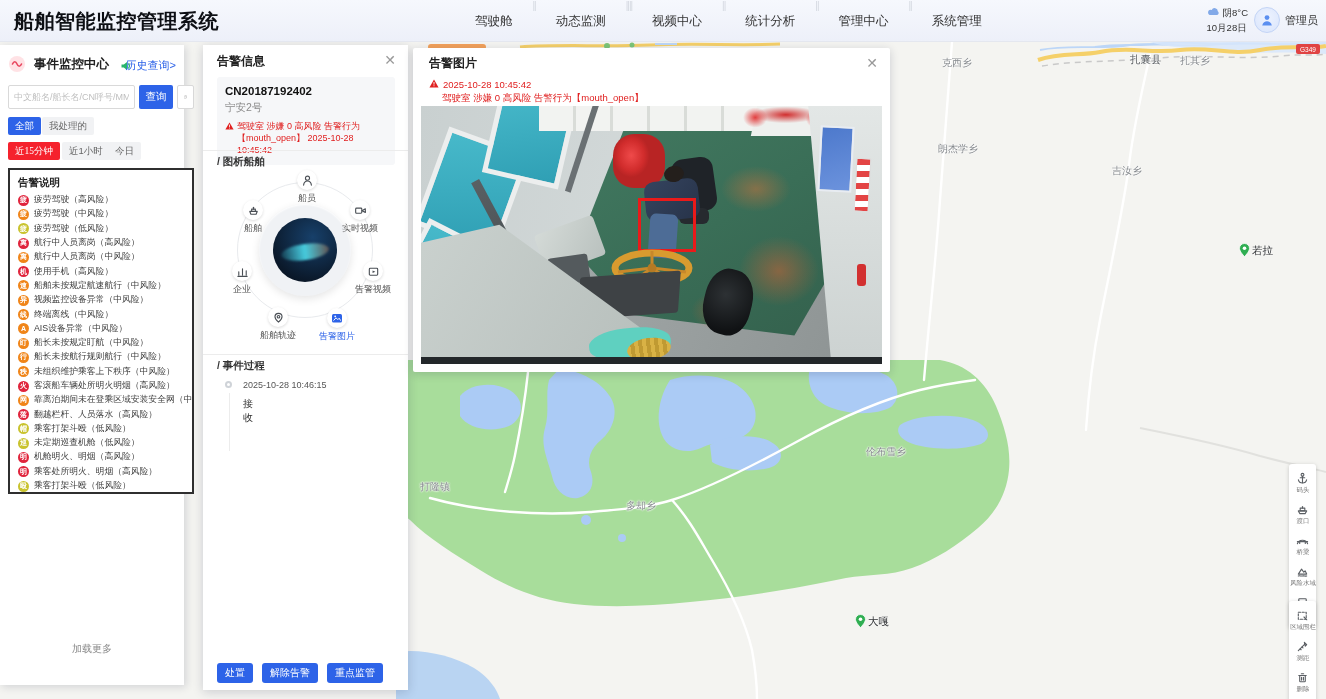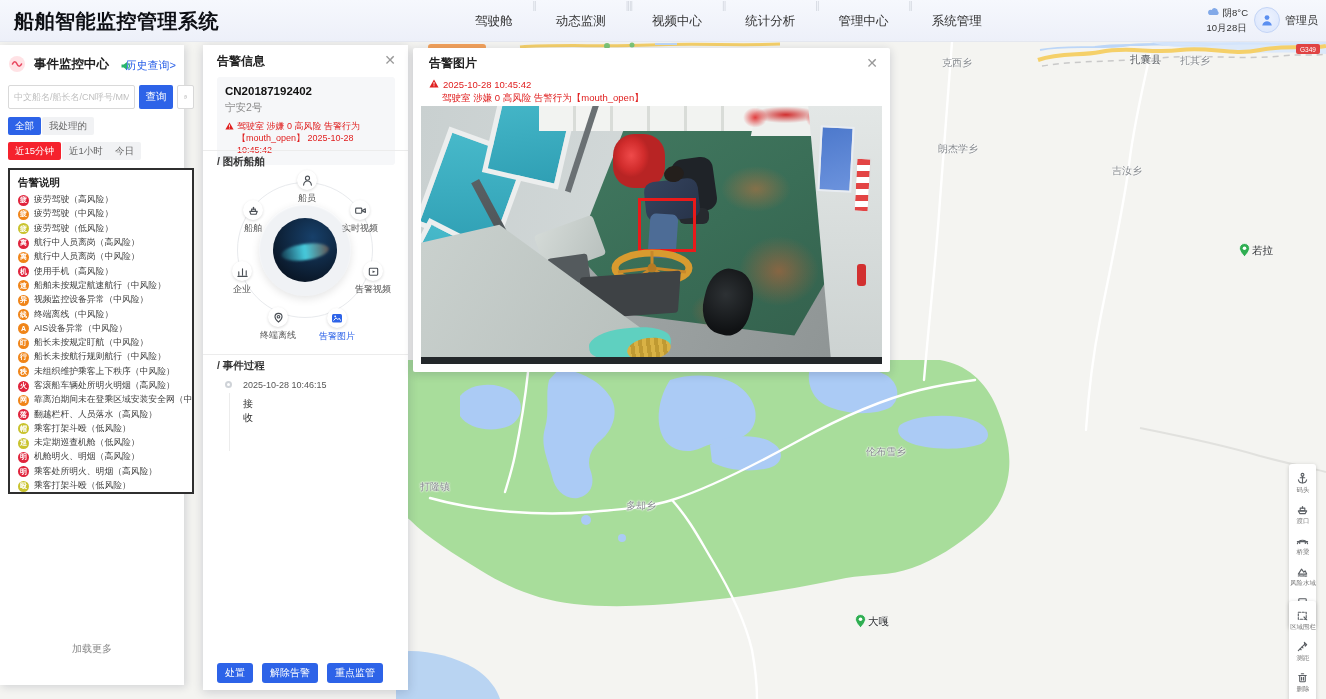--- a/index.html
+++ b/index.html
@@ -51,21 +51,21 @@
   .history-link{position:absolute;right:0;top:5px;font-size:11px;color:#2d63e8;cursor:pointer;}
   .search-input{position:absolute;left:8px;top:40px;width:127px;height:24px;border:1px solid #d9d9d9;border-radius:2px;
                 font-size:9px;padding:0 5px;color:#444;outline:none;}
   .search-input::placeholder{color:#bfbfbf;}
   .search-btn{position:absolute;left:139px;top:40px;width:34px;height:24px;background:#2d63e8;color:#fff;border:none;
               border-radius:2px;font-size:10.5px;cursor:pointer;}
   .copy-btn{position:absolute;left:177px;top:40px;width:17px;height:24px;border:1px solid #d9d9d9;background:#fff;
             border-radius:2px;display:flex;align-items:center;justify-content:center;cursor:pointer;}
   .chip{position:absolute;height:18px;line-height:18px;border-radius:2px;font-size:9.5px;padding:0 7px;cursor:pointer;}
   .chip.blue{background:#2d63e8;color:#fff;}
-  .chip.red{background:#f5222d;color:#fff;}
+  .chip.red{background:#f5222d;color:#fff;font-family:Liberation Serif, serif;}
   .chip.gray{background:#f1f2f4;color:#666;}
   .legend{position:absolute;left:8px;top:123px;width:186px;height:326px;border:2px solid #2f2f2f;background:#fff;overflow:hidden;}
   .legend-title{margin:6px 0 3px 8px;font-size:10.5px;font-weight:bold;color:#222;}
   .legend-list{margin:0;padding:0;list-style:none;}
   .legend-item{height:14.3px;display:flex;align-items:center;padding-left:8px;}
   .badge{width:11px;height:11px;border-radius:50%;color:#fff;font-size:7px;font-weight:bold;
          display:inline-flex;align-items:center;justify-content:center;margin-right:5px;flex:none;}
   .badge.high{background:#e0243c;}
   .badge.mid{background:#f08519;}
   .badge.low{background:#c9c32f;}
@@ -545,21 +545,21 @@
               <svg width="13" height="13" viewBox="0 0 14 14">
                 <rect x="2.5" y="3.5" width="9" height="7.5" rx="1" fill="none" stroke="currentColor" stroke-width="1.2" stroke-linecap="round" stroke-linejoin="round"></rect>
                 <path d="M6,5.8 L9,7.2 L6,8.6 Z" fill="currentColor"></path>
               </svg>
             </span><div class="oi-label">告警视频</div></div>
           <div class="orbit-item" style="left: 75px; top: 137px;"><span class="oi-ic">
               <svg width="13" height="13" viewBox="0 0 14 14">
                 <path d="M7,2.5 C9.2,2.5 10.8,4.1 10.8,6.2 C10.8,8.8 7,12 7,12 C7,12 3.2,8.8 3.2,6.2 C3.2,4.1 4.8,2.5 7,2.5 Z" fill="none" stroke="currentColor" stroke-width="1.2" stroke-linecap="round" stroke-linejoin="round"></path>
                 <circle cx="7" cy="6.2" r="1.4" fill="none" stroke="currentColor" stroke-width="1.2" stroke-linecap="round" stroke-linejoin="round"></circle>
               </svg>
-            </span><div class="oi-label">终端离线</div></div>
+            </span><div class="oi-label">船舶轨迹</div></div>
           <div class="orbit-item active" style="left: 134px; top: 138px;"><span class="oi-ic">
               <svg width="14" height="14" viewBox="0 0 14 14">
                 <rect x="2" y="3" width="10" height="8.5" rx="1.5" fill="#2d63e8"></rect>
                 <path d="M3.5,9.6 L6,6.8 L7.8,8.6 L9.2,7.2 L10.6,9.6" fill="none" stroke="#fff" stroke-width="1"></path>
                 <circle cx="5.2" cy="5.3" r="0.9" fill="#fff"></circle>
               </svg>
             </span><div class="oi-label">告警图片</div></div>
         </div>
     </div>
     <div class="divider" style="top:309px;"></div>

